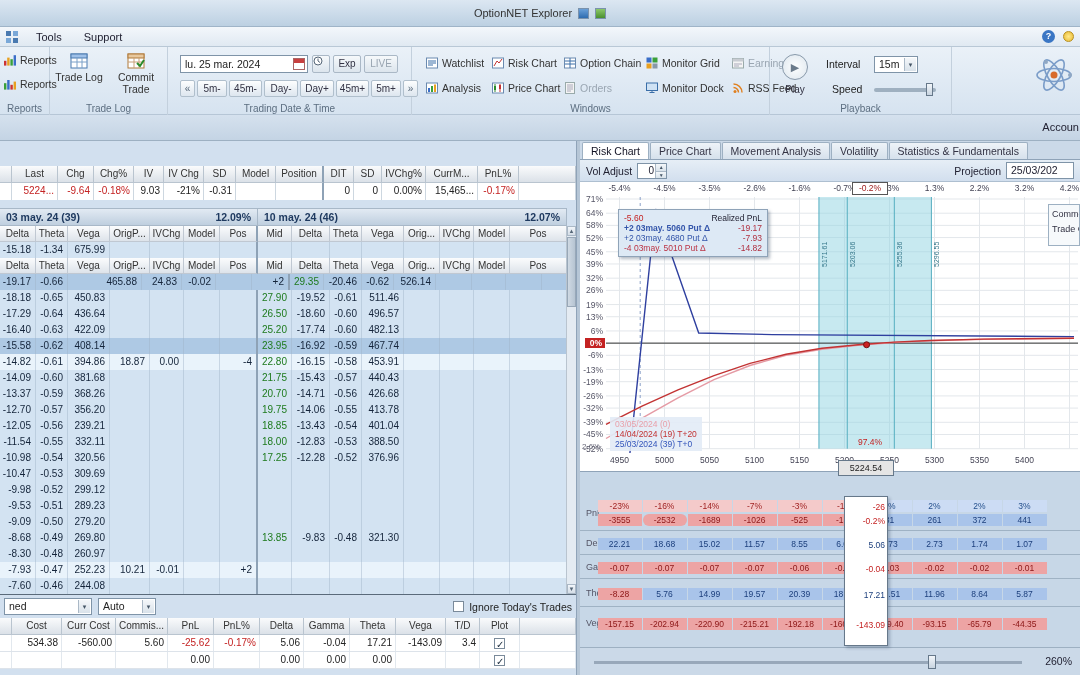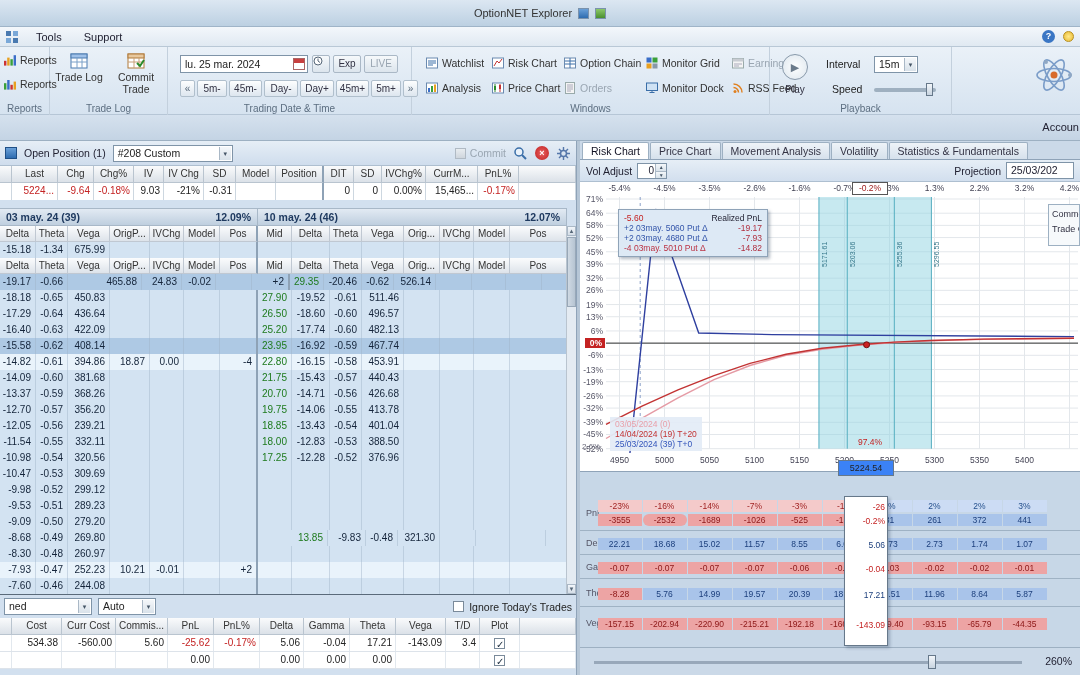--- a/index.html
+++ b/index.html
@@ -130,21 +130,21 @@
 #side-box{position:absolute;right:0;top:22px;width:32px;height:42px;background:#f6f9fb;border:1px solid #9db0c2;font-size:9px;color:#334;padding:2px 0 0 3px;overflow:hidden;z-index:4;}
 #side-box div{white-space:nowrap;line-height:15px;}
 #greeks{position:absolute;left:0;top:330px;right:0;height:176px;background:#c7d7e7;border-top:1px solid #8fa3b8;overflow:visible;}
 .gsep{position:absolute;left:0;right:0;height:1px;background:#9fb2c4;}
 .glabel{position:absolute;left:6px;font-size:9px;color:#556;}
 .gbar{position:absolute;width:44px;height:12px;line-height:12px;font-size:8.5px;text-align:center;overflow:hidden;white-space:nowrap;}
 .gbar.neg{background:#eda4a4;color:#8c1616;}
 .gbar.pos{background:#a9c4ea;color:#1c3f7c;}
 .gbar.neg2{background:#f4caca;color:#a02424;}
 .gbar.pos2{background:#ccdcf4;color:#24508c;}
-#gk-price{position:absolute;left:258px;top:-12px;width:56px;height:16px;background:#3b82f6;border:1px solid #66788a;font-size:9px;text-align:center;line-height:14px;z-index:6;}
+#gk-price{position:absolute;left:258px;top:-12px;width:56px;height:16px;background:#e5e5e5;border:1px solid #66788a;font-size:9px;text-align:center;line-height:14px;z-index:6;}
 #gk-tip{position:absolute;left:264px;top:24px;width:44px;height:150px;background:#fff;border:1px solid #66788a;box-shadow:2px 2px 3px rgba(40,60,90,.3);z-index:5;}
 .gk-val{position:absolute;left:0;right:2px;height:12px;font-size:8.5px;text-align:right;line-height:12px;}
 .gk-val.neg{color:#c42222;}
 .gk-val.pos{color:#1c3f7c;}
 #zoombar{position:absolute;left:0;top:506px;right:0;height:28px;background:#cbd9e8;border-top:1px solid #9db0c2;}
 #zoom-track{position:absolute;left:14px;right:58px;top:13px;height:3px;background:#98a8ba;}
 #zoom-thumb{position:absolute;left:78%;top:-6px;width:8px;height:14px;background:linear-gradient(#f2f6fa,#c8d4e0);border:1px solid #66788a;}
 #zoom-label{position:absolute;right:8px;top:7px;font-size:10.5px;color:#223;}
 svg{display:block;}
 </style>
@@ -344,40 +344,20 @@
     <circle cx="36" cy="20" r="2" fill="#90a8c4"></circle>
     <circle cx="12" cy="7" r="2" fill="#90a8c4"></circle>
   </svg>
 </div>
 
 <div id="account-strip">
   <span class="acct">Accoun</span>
 </div>
 
 <div id="left-panel">
-  <div id="pos-toolbar">
-    <span class="pp-ic"></span>
-    <span style="font-size:10.5px;color:#223;">Open Position (1)</span>
-    <div class="selbox" style="width:120px;">
-      <span>#208 Custom</span><span class="sarr"></span>
-    </div>
-    <div class="commit-btn">
-      <span class="commit-ic"></span>
-      <span>Commit</span>
-    </div>
-    <svg class="tool-ic" viewBox="0 0 15 15">
-        <circle cx="6" cy="6" r="4" fill="#eaf2fa" stroke="#3a6ea8" stroke-width="1.5"></circle>
-        <path d="M9 9l4 4" stroke="#3a6ea8" stroke-width="2"></path>
-      </svg>
-    <span class="redx"></span>
-    <svg class="tool-ic" viewBox="0 0 15 15">
-        <circle cx="7.5" cy="7.5" r="3" fill="none" stroke="#5577aa" stroke-width="1.6"></circle>
-        <path d="M7.5 1v3M7.5 11v3M1 7.5h3M11 7.5h3M3 3l2 2M12 12l-2-2M12 3l-2 2M3 12l2-2" stroke="#5577aa" stroke-width="1.4"></path>
-      </svg>
-  </div>
 
   <div id="summary-h">
       <div class="sumh" style="width: 12px;"></div>
       <div class="sumh" style="width: 46px;">Last</div>
       <div class="sumh" style="width: 36px;">Chg</div>
       <div class="sumh" style="width: 40px;">Chg%</div>
       <div class="sumh" style="width: 30px;">IV</div>
       <div class="sumh" style="width: 40px;">IV Chg</div>
       <div class="sumh" style="width: 32px;">SD</div>
       <div class="sumh" style="width: 40px;">Model</div>
@@ -745,21 +725,21 @@
         <div class="oc" style="width: 57px;"></div>
       </div>
       <div class="orow">
         <div class="oc" style="width: 36px;">-8.68</div>
         <div class="oc" style="width: 32px;">-0.49</div>
         <div class="oc" style="width: 42px;">269.80</div>
         <div class="oc" style="width: 40px;"></div>
         <div class="oc" style="width: 34px;"></div>
         <div class="oc" style="width: 36px;"></div>
         <div class="oc secend" style="width: 38px;"></div>
-        <div class="oc mid" style="width: 34px; margin-left: 36px;">13.85</div>
+        <div class="oc mid" style="width: 34px;">13.85</div>
         <div class="oc" style="width: 38px;">-9.83</div>
         <div class="oc" style="width: 32px;">-0.48</div>
         <div class="oc" style="width: 42px;">321.30</div>
         <div class="oc" style="width: 36px;"></div>
         <div class="oc" style="width: 34px;"></div>
         <div class="oc" style="width: 36px;"></div>
         <div class="oc" style="width: 57px;"></div>
       </div>
       <div class="orow">
         <div class="oc" style="width: 36px;">-8.30</div>
@@ -992,21 +972,21 @@
         <polyline points="26.0,229.3 62.0,211.1 98.0,194.8 134.0,180.6 170.0,168.4 206.0,159.3 242.0,153.2 278.0,149.8 314.0,147.1 350.0,145.5 404.0,144.1 494.0,143.3" fill="none" stroke="#c23333" stroke-width="1.4"></polyline>
         <circle cx="286.58599999999996" cy="149.754" r="3" fill="#cc2222" stroke="#701010"></circle>
       </svg>
     <div id="chart-overlays">
       <div id="legend-box">
           <div class="lgrow">
             <span class="red">-5.60</span>
             <span>Realized PnL</span>
           </div>
           <div class="lgrow">
-            <span style="color: rgb(51, 85, 170);">+2 03may. 5060 Put Δ</span>
+            <span style="color: rgb(51, 85, 170); font-weight: bold;">+2 03may. 5060 Put Δ</span>
             <span style="color: rgb(176, 48, 64);">-19.17</span>
           </div>
           <div class="lgrow">
             <span style="color: rgb(51, 85, 170);">+2 03may. 4680 Put Δ</span>
             <span style="color: rgb(176, 48, 64);">-7.93</span>
           </div>
           <div class="lgrow">
             <span style="color: rgb(187, 51, 68);">-4 03may. 5010 Put Δ</span>
             <span style="color: rgb(176, 48, 64);">-14.82</span>
           </div>

